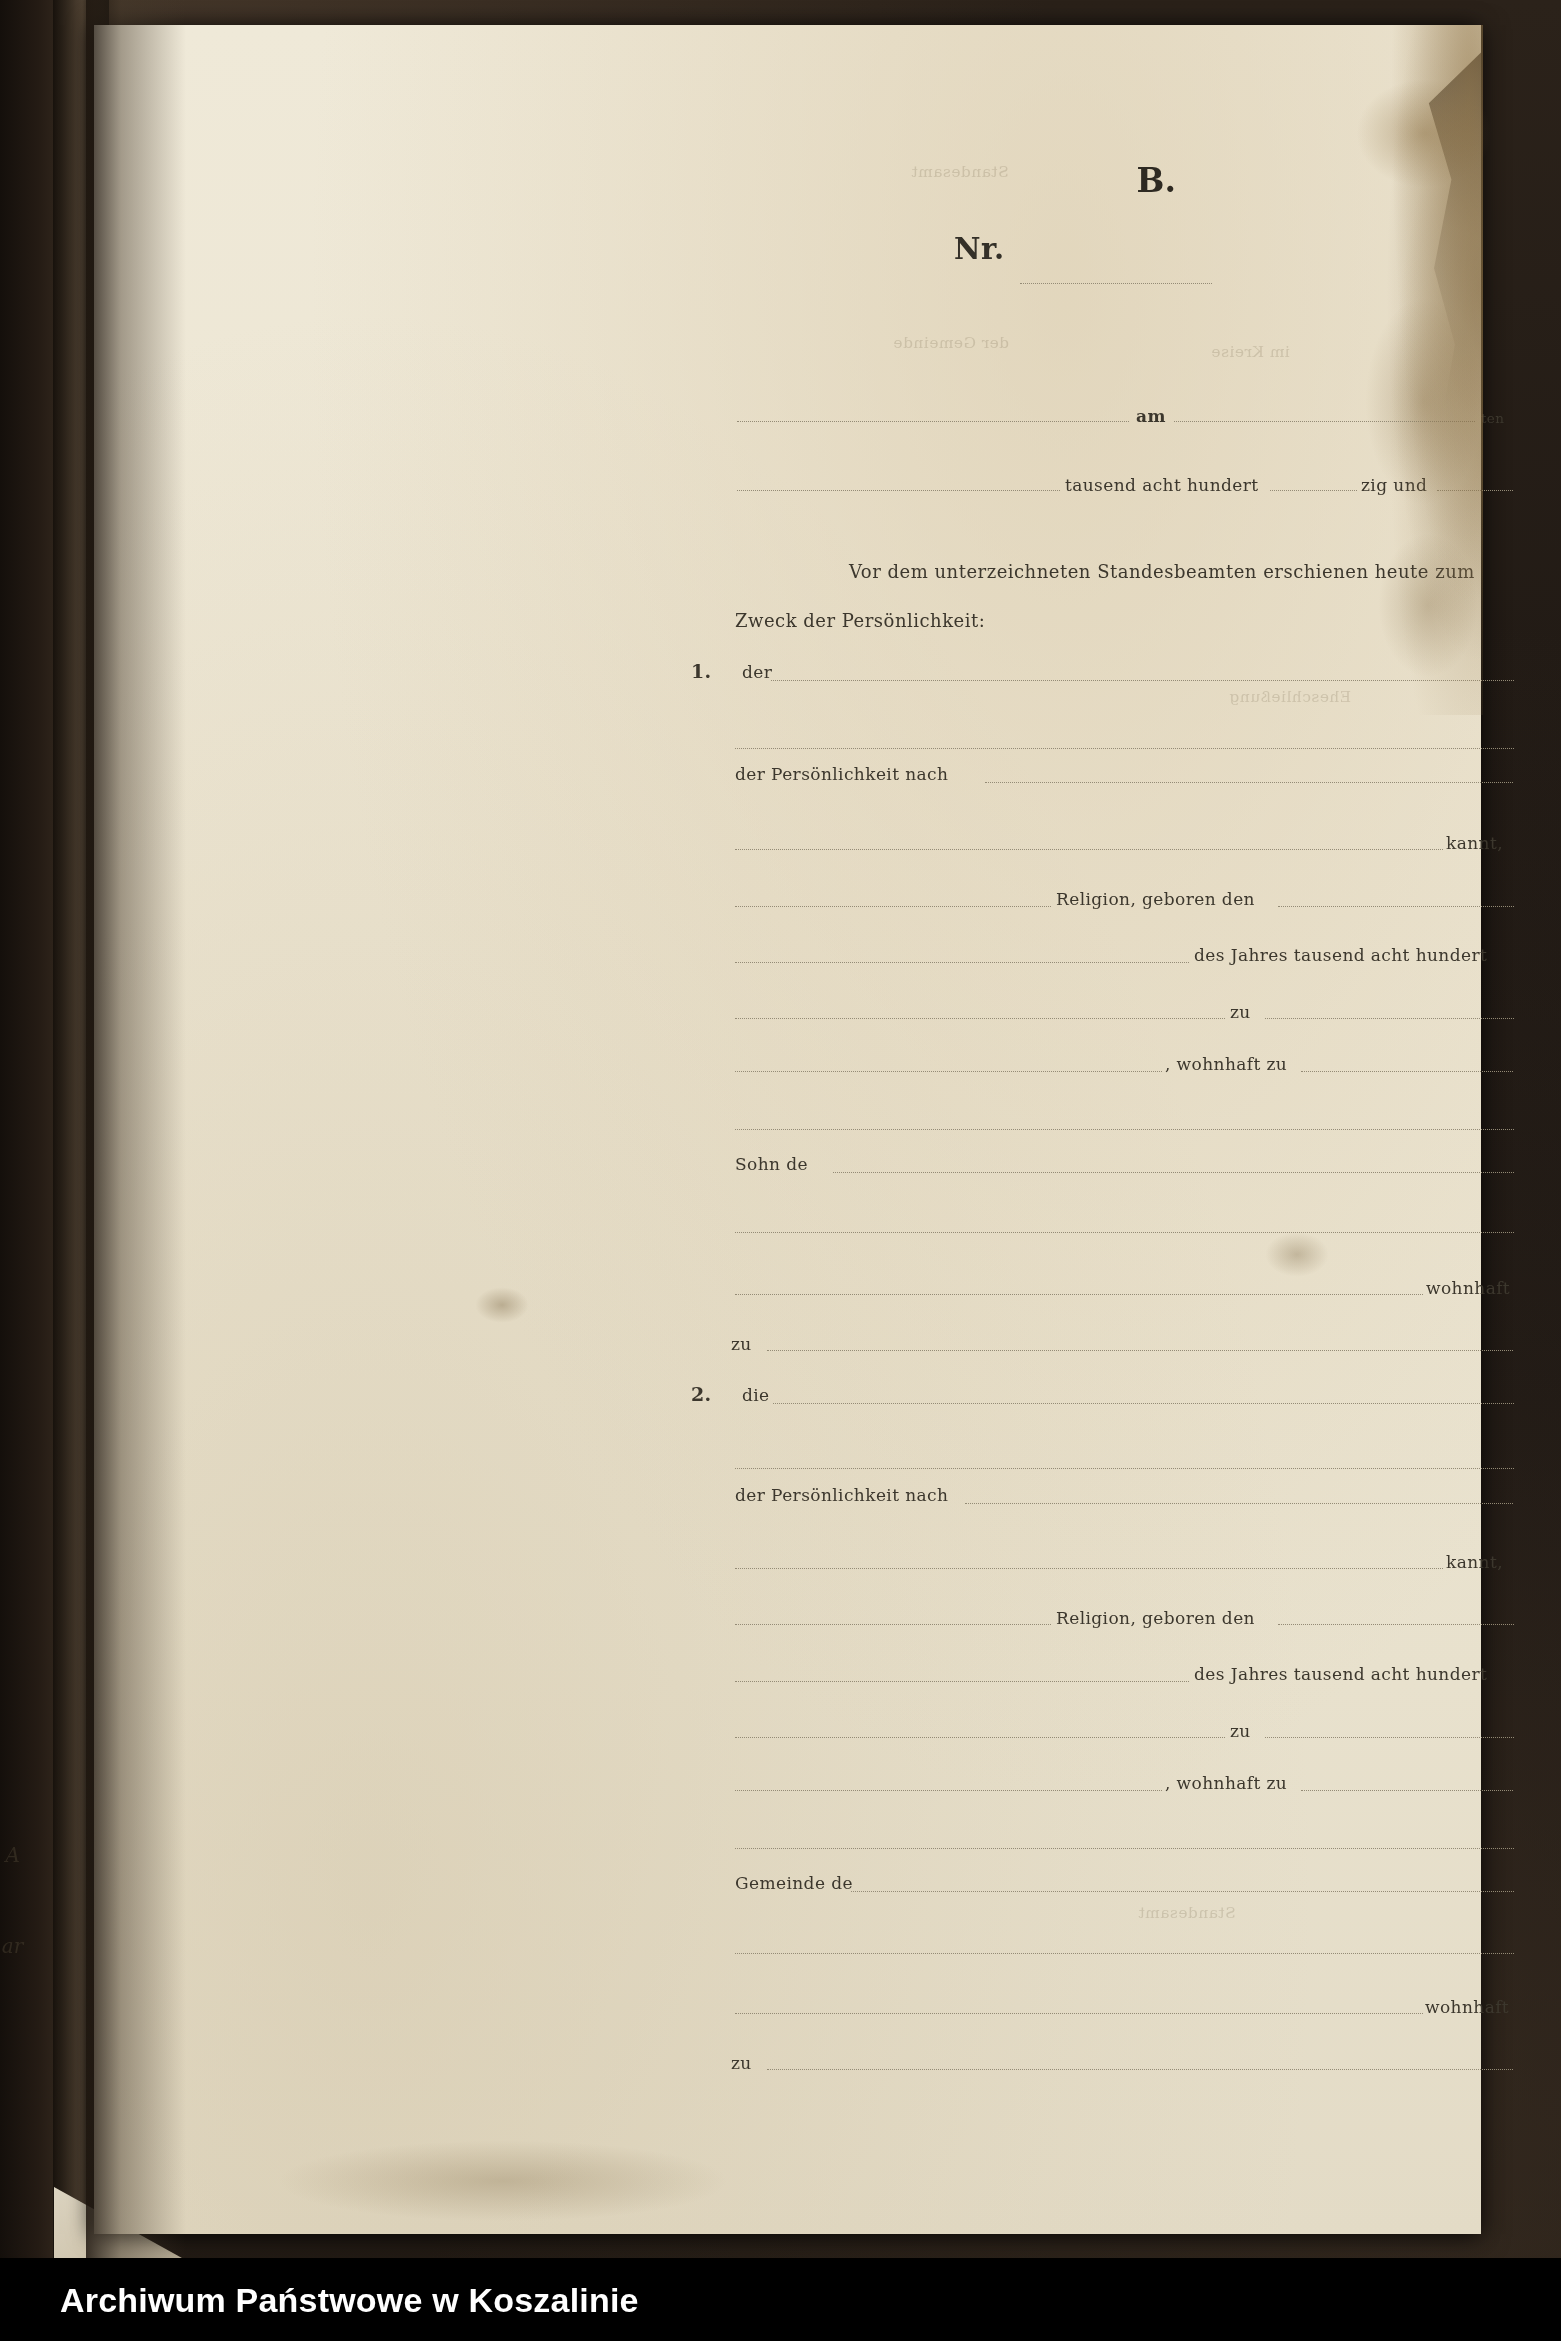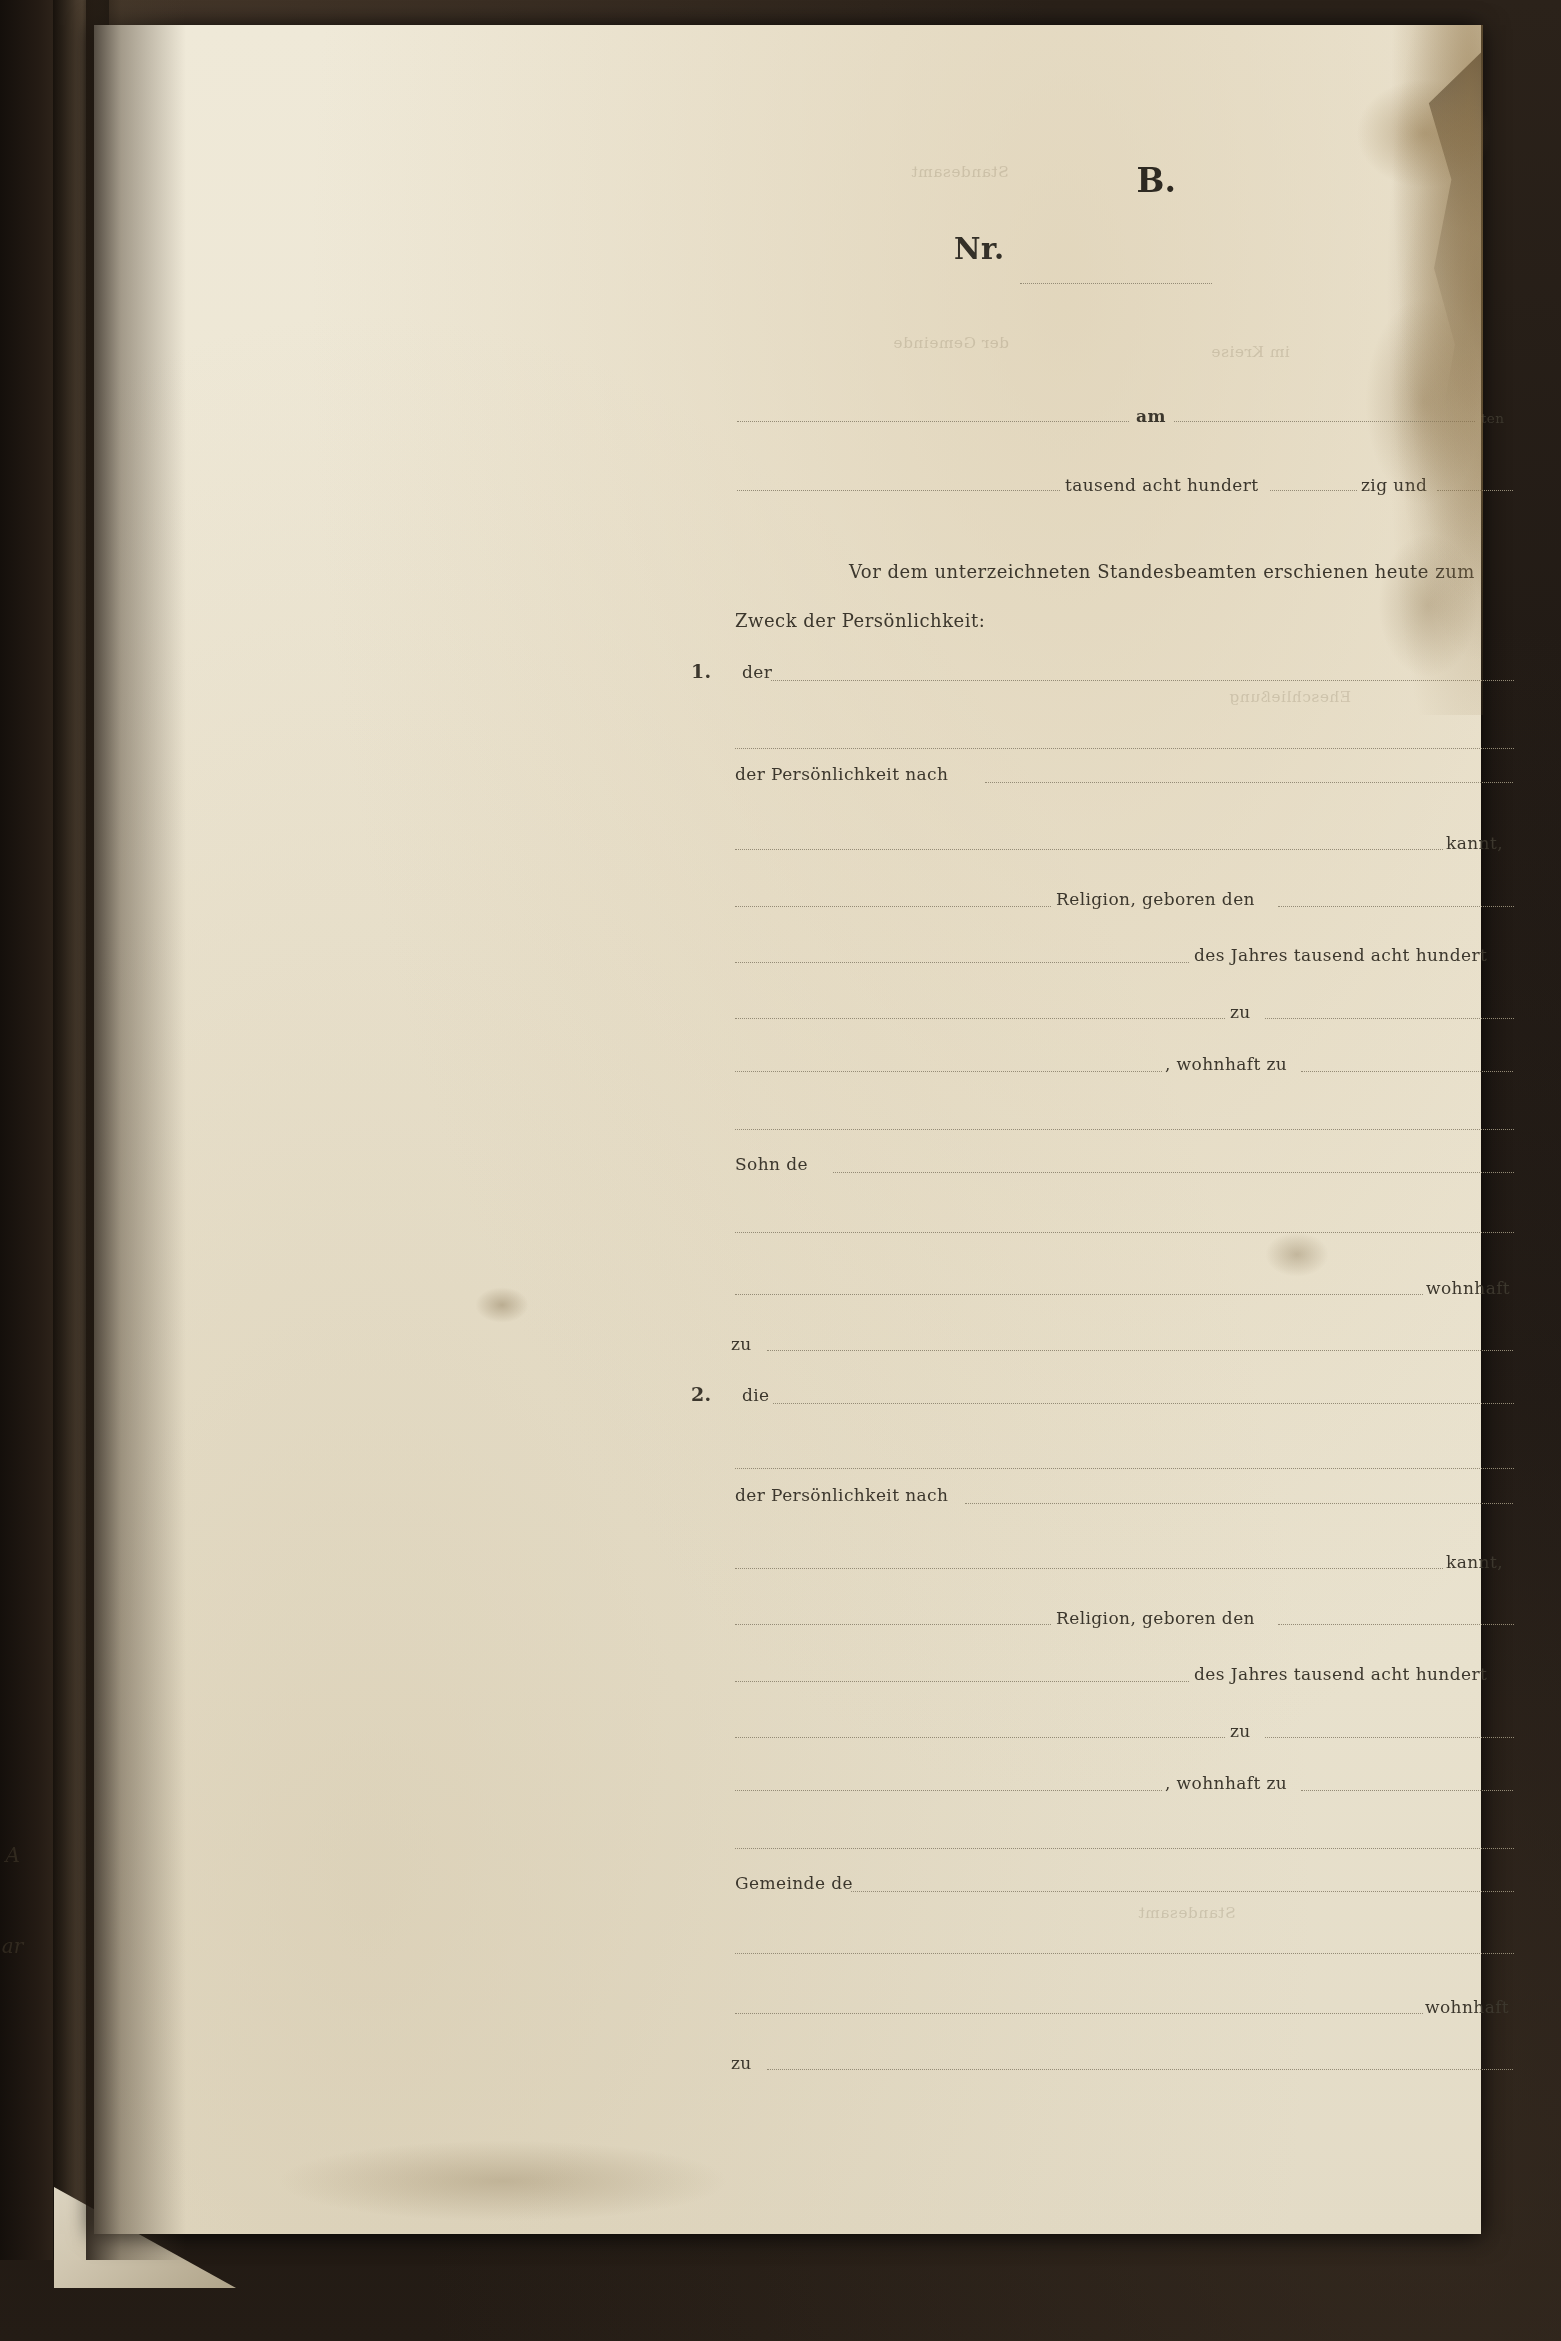--- a/index.html
+++ b/index.html
@@ -313,15 +313,18 @@
       <div class="rule" style="left:635px;top:2044px;width:746px;"></div>
 
     </div>
   </div>
 
   <div class="gutter-shadow"></div>
 
   <div class="scribble" style="left:5.4px;top:1843px;">A</div>
   <div class="scribble" style="left:1.8px;top:1934px;">ar</div>
 
+  <div class="watermark-bar">
+    <div class="watermark-text">Archiwum Państwowe w Koszalinie</div>
+  </div>
 
 </div>
 
 
 </body></html>

